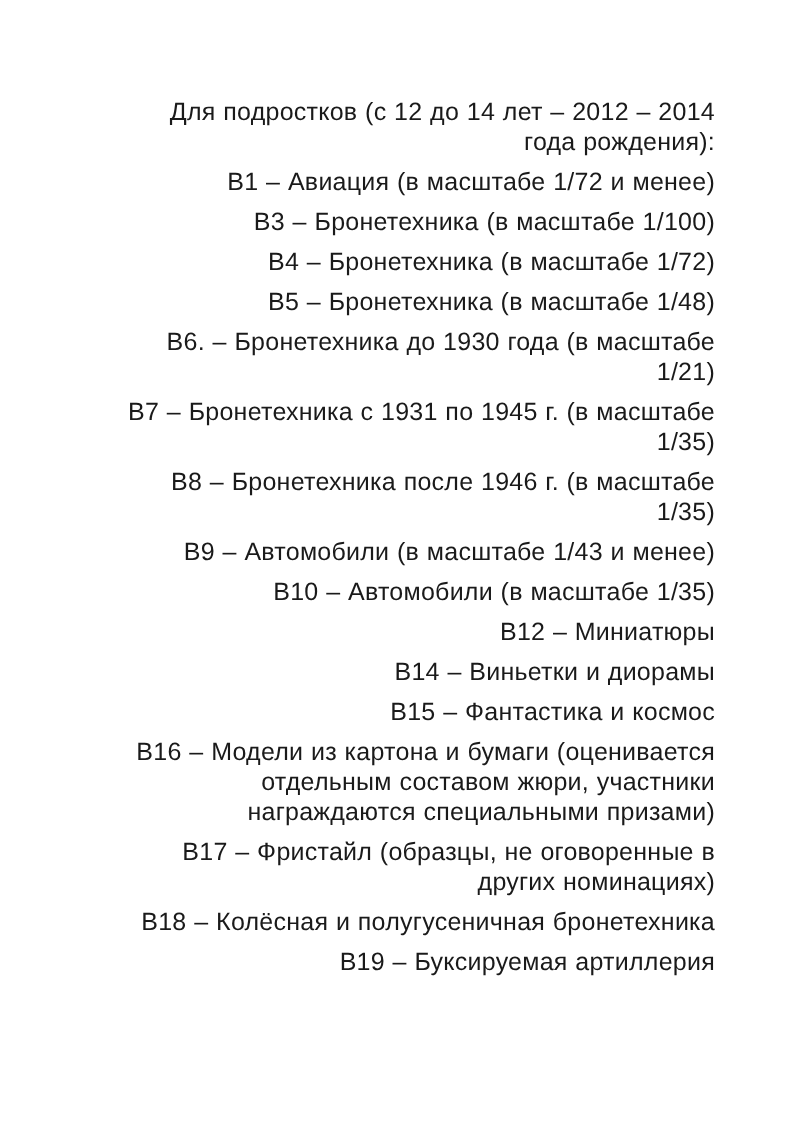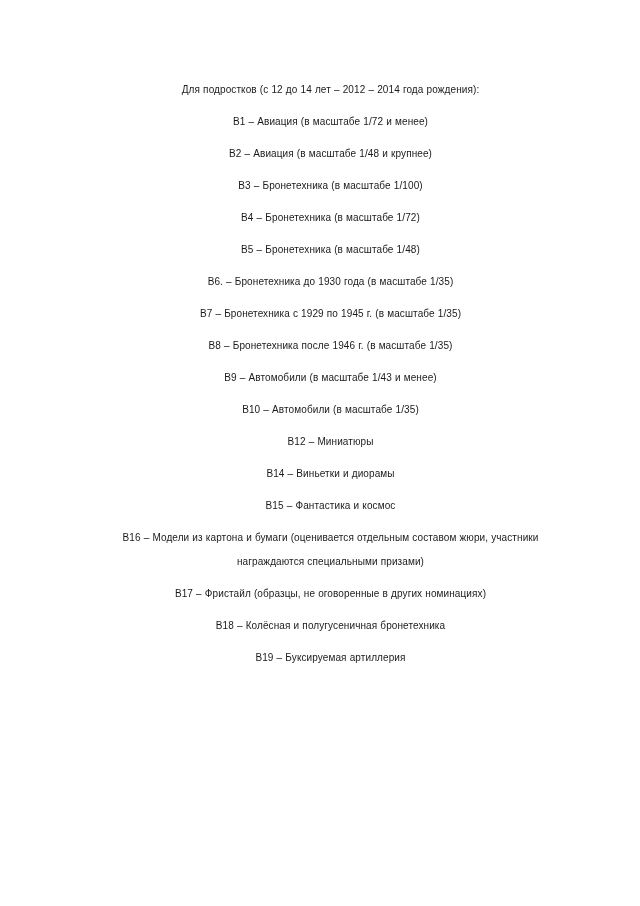--- a/index.html
+++ b/index.html
@@ -25,55 +25,54 @@
   }
 
   .doc-body {
     position: absolute;
     left: 89px;
     top: 78px;
     width: 483px;
   }
 
   .para {
-    font-size: 10px;
+    font-size: 20px;
     line-height: 24px;
     color: #1a1a1a;
     margin: 0 0 8px 0;
-    text-align: center;
+    text-align: right;
     letter-spacing: 0.01em;
     word-spacing: 0.02em;
     white-space: normal;
   }
 
   .para:last-child {
     margin-bottom: 12px;
   }
 </style>
 </head>
 <body>
 
 <div class="page">
   <div class="doc-body">
 
     <p class="para">Для подростков (с 12 до 14 лет – 2012 – 2014 года рождения):</p>
 
     <p class="para">В1 – Авиация (в масштабе 1/72 и менее)</p>
 
-    <p class="para">В2 – Авиация (в масштабе 1/48 и крупнее)</p>
 
     <p class="para">В3 – Бронетехника (в масштабе 1/100)</p>
 
     <p class="para">В4 – Бронетехника (в масштабе 1/72)</p>
 
     <p class="para">В5 – Бронетехника (в масштабе 1/48)</p>
 
-    <p class="para">В6. – Бронетехника до 1930 года (в масштабе 1/35)</p>
+    <p class="para">В6. – Бронетехника до 1930 года (в масштабе 1/21)</p>
 
-    <p class="para">В7 – Бронетехника с 1929 по 1945 г. (в масштабе 1/35)</p>
+    <p class="para">В7 – Бронетехника с 1931 по 1945 г. (в масштабе 1/35)</p>
 
     <p class="para">В8 – Бронетехника после 1946 г. (в масштабе 1/35)</p>
 
     <p class="para">В9 – Автомобили (в масштабе 1/43 и менее)</p>
 
     <p class="para">В10 – Автомобили (в масштабе 1/35)</p>
 
 
     <p class="para">В12 – Миниатюры</p>
 

